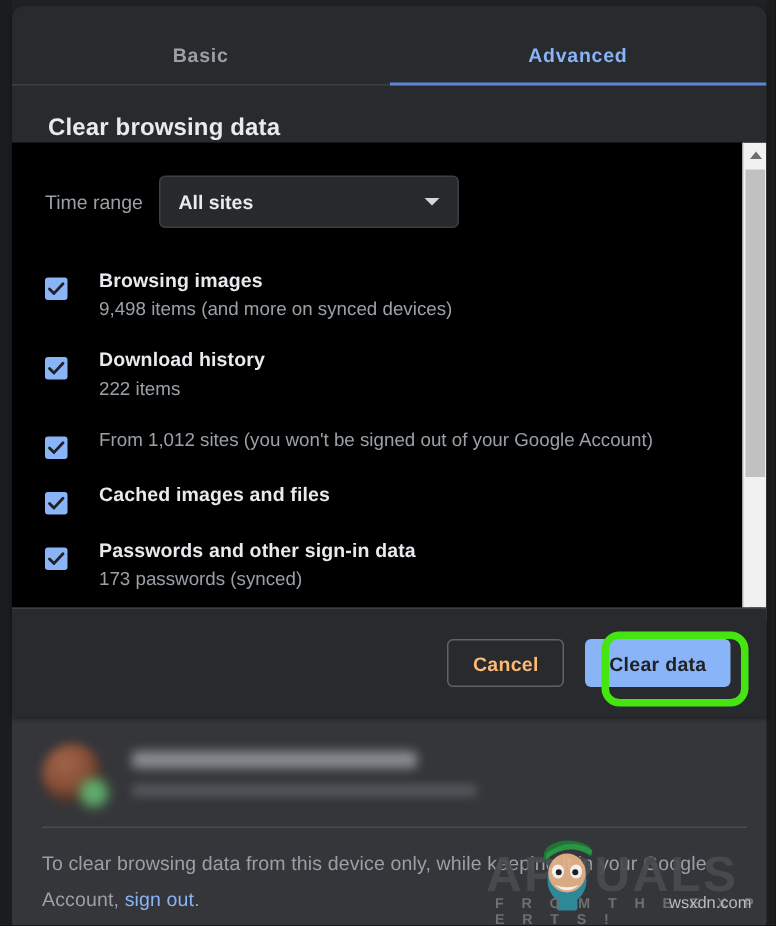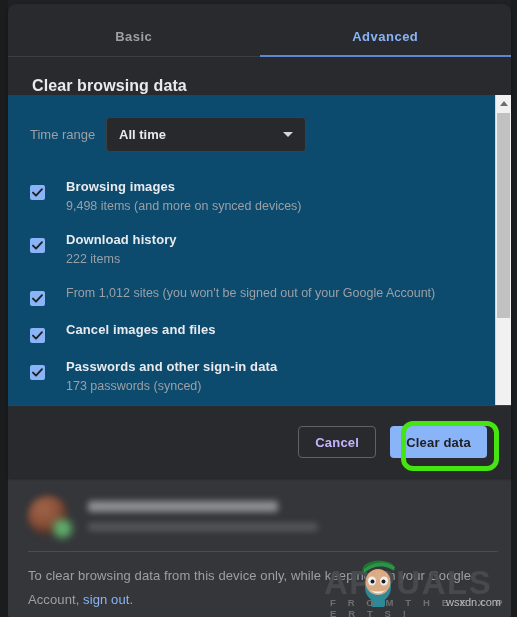--- a/index.html
+++ b/index.html
@@ -177,21 +177,21 @@
     position: absolute;
     left: 0; right: 0; bottom: -1px;
     height: 2px;
     background: #5b87d4;
   }
 
   
   #dialog-body {
     position: relative;
     height: 320px;
-    background: #0c4a6e;
+    background: #000000;
     overflow: hidden;
   }
   #body-inner {
     padding: 0 0 0 0;
   }
 
   #timerange-row {
     display: flex;
     align-items: center;
     padding: 22px 0 18px 22px;
@@ -313,21 +313,21 @@
     padding-right: 24px;
     background: #292a2d;
   }
   #cancel-button {
     height: 32px;
     min-width: 68px;
     padding: 0 16px;
     border: 1px solid #5f6368;
     border-radius: 4px;
     background: transparent;
-    color: #c4b5fd;
+    color: #fdba74;
     font-size: 13px;
     font-weight: bold;
     font-family: "Liberation Sans", sans-serif;
     cursor: pointer;
     letter-spacing: .2px;
   }
   #clear-data-button {
     height: 32px;
     min-width: 88px;
     padding: 0 16px;
@@ -406,21 +406,21 @@
   </div>
 
   <div id="dialog-title">Clear browsing data</div>
 
   <div id="dialog-body">
     <div id="body-inner">
 
       <div id="timerange-row">
         <div id="timerange-label">Time range</div>
         <div id="timerange-select">
-          <span id="timerange-value">All time</span>
+          <span id="timerange-value">All sites</span>
           <span class="caret"></span>
         </div>
       </div>
 
       <div class="check-row">
         <span class="checkbox">
           <svg width="13" height="13" viewBox="0 0 13 13">
               <path d="M2 6.6 L5 9.6 L11 3.2" stroke="#202124" stroke-width="1.9" fill="none" stroke-linecap="round" stroke-linejoin="round"></path>
             </svg>
         </span>
@@ -453,21 +453,21 @@
         </span>
       </div>
 
       <div class="check-row">
         <span class="checkbox">
           <svg width="13" height="13" viewBox="0 0 13 13">
               <path d="M2 6.6 L5 9.6 L11 3.2" stroke="#202124" stroke-width="1.9" fill="none" stroke-linecap="round" stroke-linejoin="round"></path>
             </svg>
         </span>
         <span class="row-text">
-          <span class="row-title">Cancel images and files</span>
+          <span class="row-title">Cached images and files</span>
         </span>
       </div>
 
       <div class="check-row">
         <span class="checkbox">
           <svg width="13" height="13" viewBox="0 0 13 13">
               <path d="M2 6.6 L5 9.6 L11 3.2" stroke="#202124" stroke-width="1.9" fill="none" stroke-linecap="round" stroke-linejoin="round"></path>
             </svg>
         </span>
         <span class="row-text">

